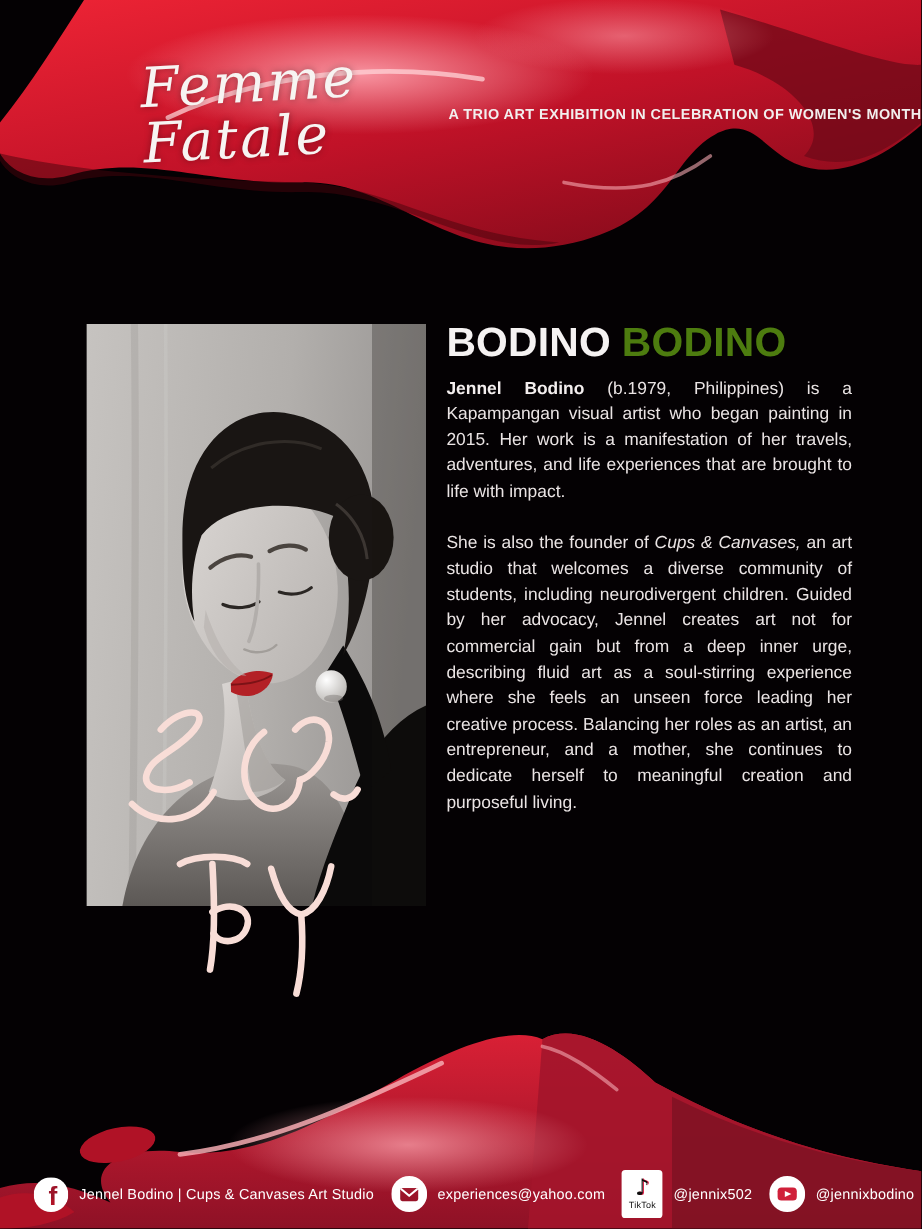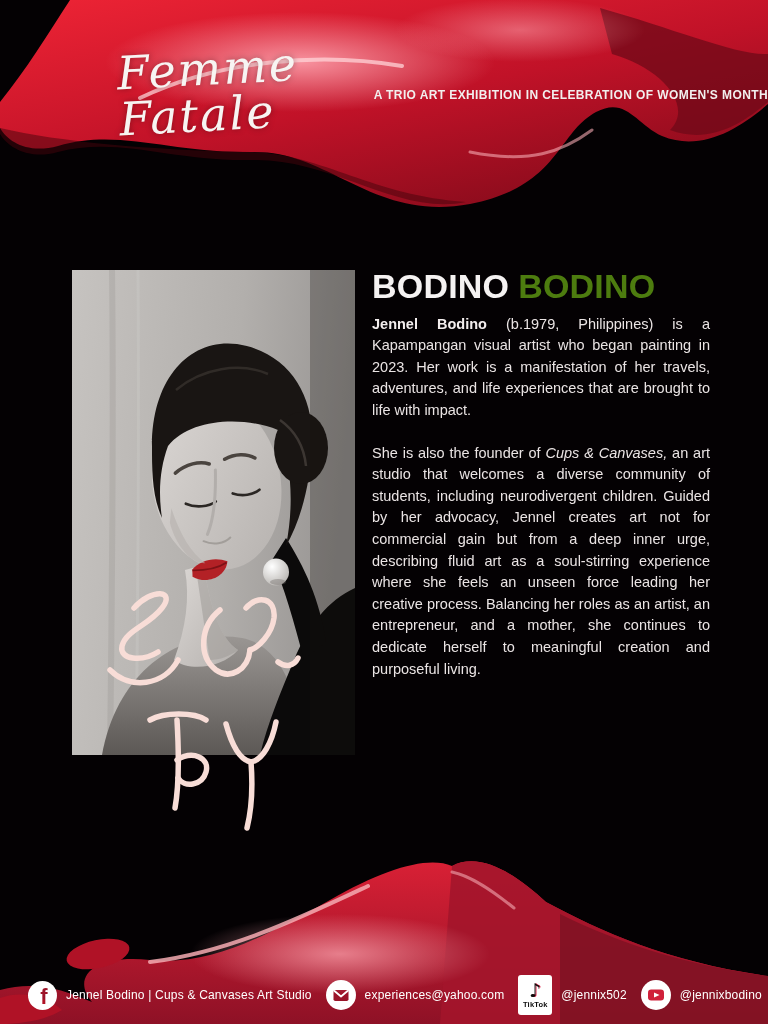--- a/index.html
+++ b/index.html
@@ -53,21 +53,21 @@
   .footer-item{display:flex;align-items:center;gap:9px;justify-content:flex-end;}
   .footer-label{color:#ffffff;font-size:12px;letter-spacing:.2px;white-space:nowrap;}
   .tiktok-box{
     width:34px;height:40px;background:#ffffff;border-radius:3px;
     display:flex;flex-direction:column;align-items:center;justify-content:center;gap:0;
   }
   .tiktok-note{
     font-family:"DejaVu Sans",sans-serif;font-size:19px;line-height:19px;color:#0d0d0d;
     text-shadow:1px 0 0 #e0244a;
   }
-  .tiktok-word{font-size:7.5px;font-weight:700;color:#0d0d0d;letter-spacing:.2px;}
+  .tiktok-word{font-size:7.5px;font-weight:400;color:#0d0d0d;letter-spacing:.2px;}
 
   
   .paint-top{left:0;top:0;z-index:1;}
   .paint-bottom{left:0;bottom:0;z-index:2;}
 </style>
 </head>
 <body>
 
 <div class="poster">
 
@@ -179,21 +179,21 @@
       <path d="M52,148 C66,140 96,140 108,148"></path>
       <path d="M79,148 C81,182 81,214 77,236"></path>
       <path d="M79,188 C95,178 112,186 108,200 C104,214 86,216 80,206"></path>
       <path d="M128,152 C134,174 142,188 153,190 C165,188 174,170 178,150"></path>
       <path d="M153,190 C155,216 153,240 149,256"></path>
     </g>
   </svg>
 
   <section class="bio">
     <h1 class="artist-name"><span>BODINO</span><span class="accent">BODINO</span></h1>
-    <p><strong>Jennel Bodino</strong><span> (b.1979, Philippines) is a Kapampangan visual artist who began painting in 2023. Her work is a manifestation of her travels, adventures, and life experiences that are brought to life with impact.</span></p>
+    <p><strong>Jennel Bodino</strong><span> (b.1979, Philippines) is a Kapampangan visual artist who began painting in 2015. Her work is a manifestation of her travels, adventures, and life experiences that are brought to life with impact.</span></p>
     <p><span>She is also the founder of </span><em>Cups &amp; Canvases,</em><span> an art studio that welcomes a diverse community of students, including neurodivergent children. Guided by her advocacy, Jennel creates art not for commercial gain but from a deep inner urge, describing fluid art as a soul-stirring experience where she feels an unseen force leading her creative process. Balancing her roles as an artist, an entrepreneur, and a mother, she continues to dedicate herself to meaningful creation and purposeful living.</span></p>
   </section>
 
   <svg class="layer paint-bottom" width="768" height="190" viewBox="0 0 768 190" preserveAspectRatio="none" style="top:auto;bottom:0;">
     <defs>
       <linearGradient id="bg2" x1="0" y1="0" x2="0" y2="1">
         <stop offset="0" stop-color="#d92035"></stop>
         <stop offset="1" stop-color="#8e1126"></stop>
       </linearGradient>
       <radialGradient id="bhi" cx="0.5" cy="0.5" r="0.5">

